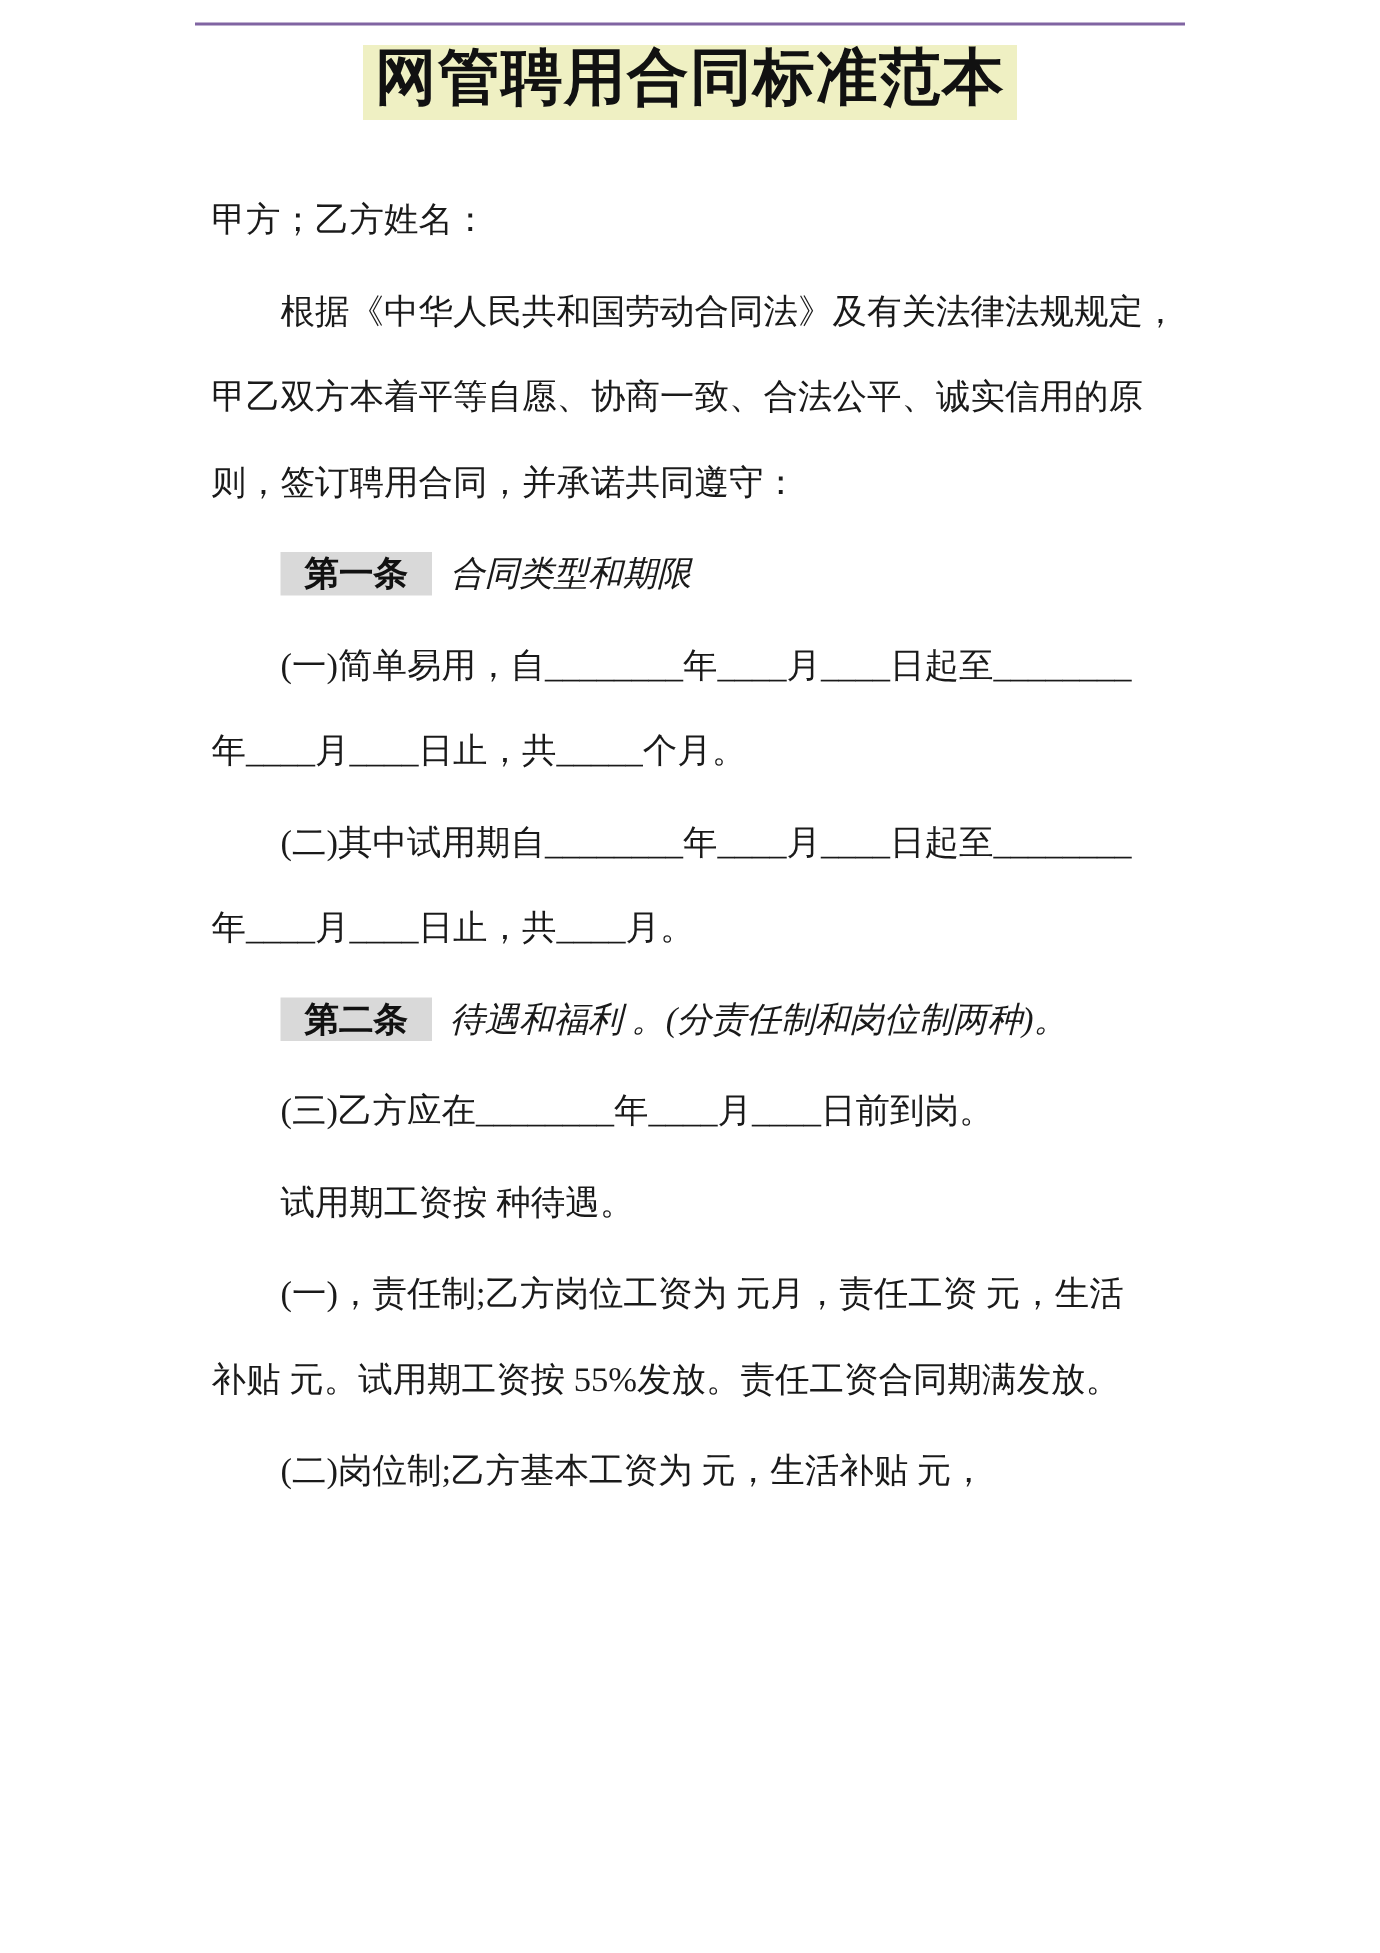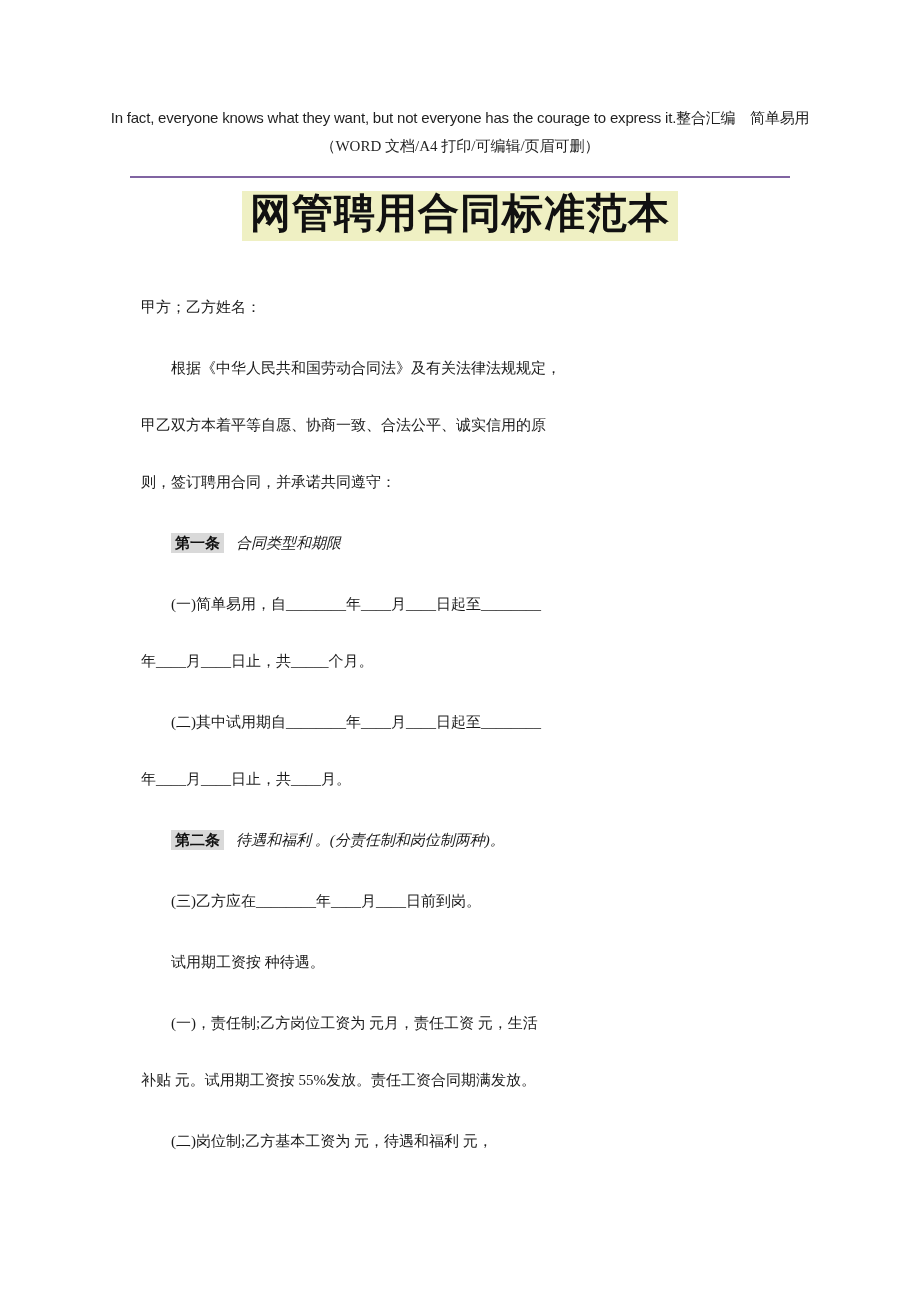--- a/index.html
+++ b/index.html
@@ -37,43 +37,39 @@
     padding: 1px 8px;
     font-size: 41px;
     font-weight: bold;
     line-height: 48px;
     letter-spacing: 1px;
     color: #111111;
   }
   .content {
     margin: 38px 99px 0 141px;
     width: 680px;
-    font-size: 15px;
+    font-size: 23px;
     line-height: 57px;
   }
   .para { white-space: pre-wrap; margin: 0 0 4px 0; }
   .indent { text-indent: 2em; }
   .clause-tag {
     background: #d9d9d9;
     font-weight: bold;
-    padding: 2px 4px;
+    padding: 2px 16px;
     color: #111111;
     margin-top: 29px;
   }
   .clause-title { margin-left: 12px; font-style: italic; }
 </style>
 </head>
 <body>
 
 <div class="page">
 
-  <div class="header">
-    <div class="header-line1">In fact, everyone knows what they want, but not everyone has the courage to express it.整合汇编　简单易用</div>
-    <div class="header-line2">（WORD 文档/A4 打印/可编辑/页眉可删）</div>
-  </div>
 
   <hr class="divider">
 
   <div class="title-row">
     <span class="doc-title">网管聘用合同标准范本</span>
   </div>
 
   <div class="content">
 
     <p class="para">甲方；乙方姓名：</p>
@@ -92,17 +88,17 @@
 
     <p class="para indent"><span class="clause-tag">第二条</span><span class="clause-title">待遇和福利 。(分责任制和岗位制两种)。</span></p>
 
     <p class="para indent">(三)乙方应在________年____月____日前到岗。</p>
 
     <p class="para indent">试用期工资按 种待遇。</p>
 
     <p class="para indent">(一)，责任制;乙方岗位工资为 元月，责任工资 元，生活
 补贴 元。试用期工资按 55%发放。责任工资合同期满发放。</p>
 
-    <p class="para indent">(二)岗位制;乙方基本工资为 元，待遇和福利 元，</p>
+    <p class="para indent">(二)岗位制;乙方基本工资为 元，生活补贴 元，</p>
 
   </div>
 
 </div>
 
 </body></html>

